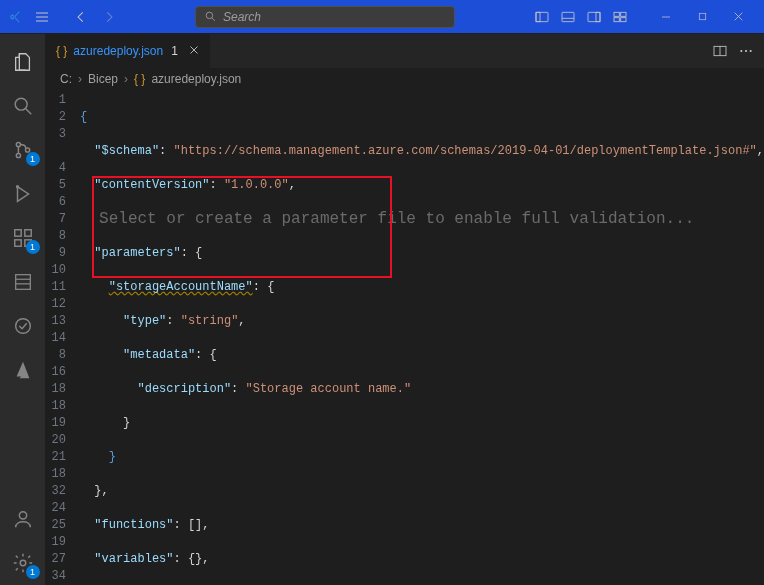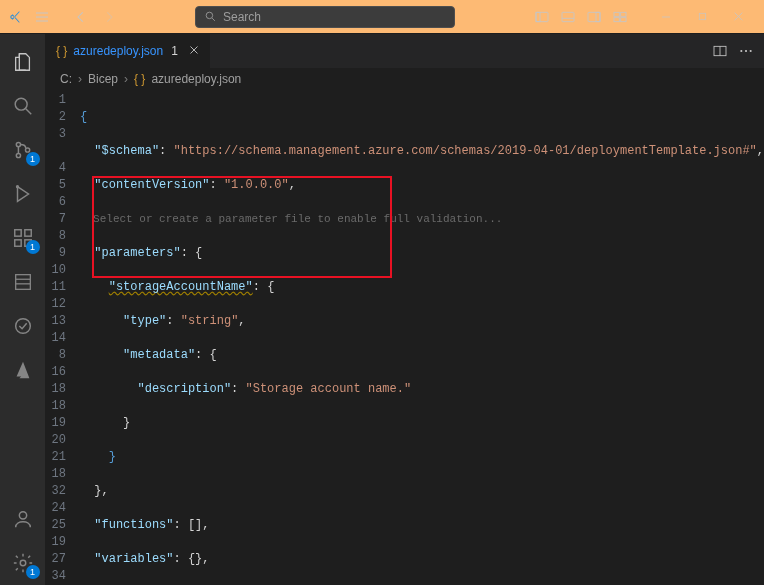--- a/index.html
+++ b/index.html
@@ -6,24 +6,25 @@
   body {
     width: 764px; height: 585px;
     background: #1e1e1e; color: #cccccc;
     font-family: "Segoe UI", Arial, sans-serif;
     font-size: 12px;
     overflow: hidden;
     display: flex; flex-direction: column;
   }
   
   .titlebar {
-    height: 34px; background: #fdba74;
+    height: 34px; background: #1d4ed8;
     display: flex; align-items: center;
     padding: 0 8px;
     border-bottom: 1px solid #1e1e1e;
+    font-style: italic;
   }
   .titlebar .left { display:flex; align-items:center; gap:10px; }
   .titlebar .nav { display:flex; align-items:center; gap:14px; margin-left:14px; }
   .titlebar .search {
     flex:1; display:flex; justify-content:center;
   }
   .searchbox {
     width: 260px; height:22px;
     background:#3c3c3c; border:1px solid #4e4e4e; border-radius:4px;
     display:flex; align-items:center; gap:6px; padding:0 8px;
@@ -92,21 +93,21 @@
     width:52px; text-align:right; color:#6e7681;
     padding:2px 14px 0 0; user-select:none;
   }
   .gutter div { height:17px; }
   .codebody { flex:1; padding-top:2px; position:relative; white-space:pre; color:#d4d4d4; }
   .codebody .ln { height:17px; }
   .k { color:#9cdcfe; } 
   .s { color:#ce9178; } 
   .p { color:#d4d4d4; }
   .c { color:#569cd6; } 
-  .hint { color:#6a6a6a; font-size:11px; }
+  .hint { color:#6a6a6a; font-size:16px; }
   .redbox {
     position:absolute; border:2px solid #e81123;
     pointer-events:none;
   }
   .warnline { text-decoration: underline wavy #a08000; text-decoration-skip-ink: none; }
 </style>
 </head>
 <body>
 
 <div class="titlebar">

